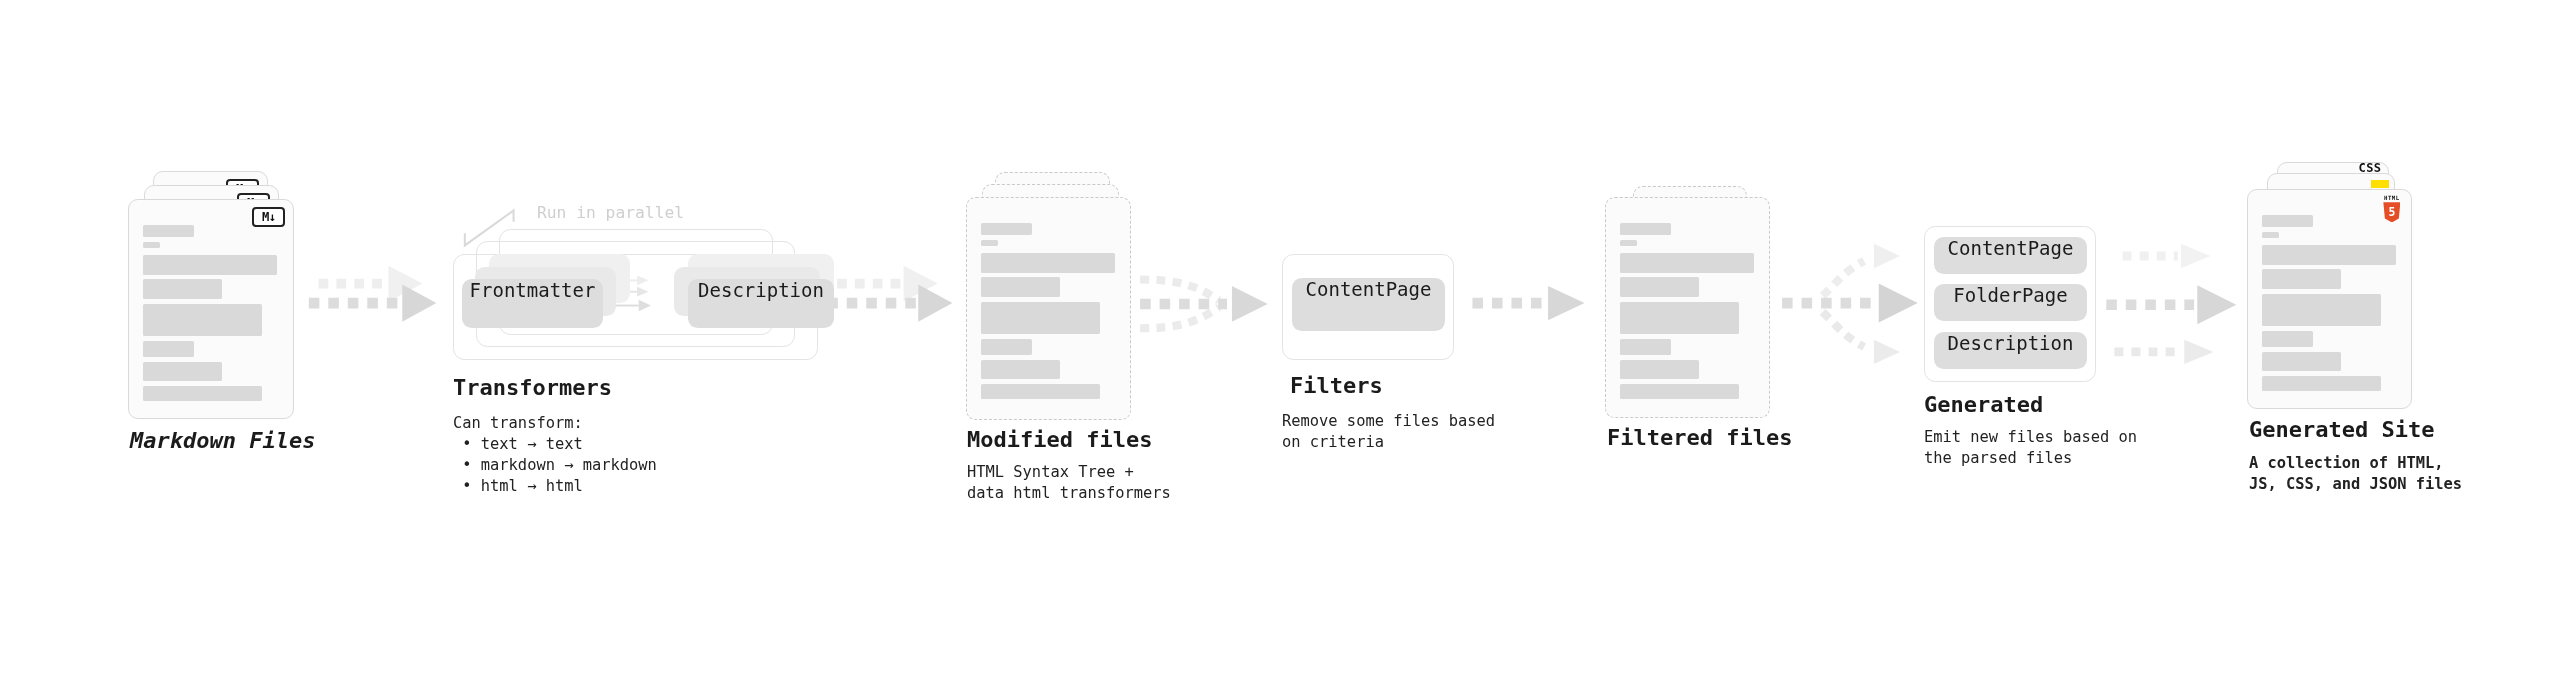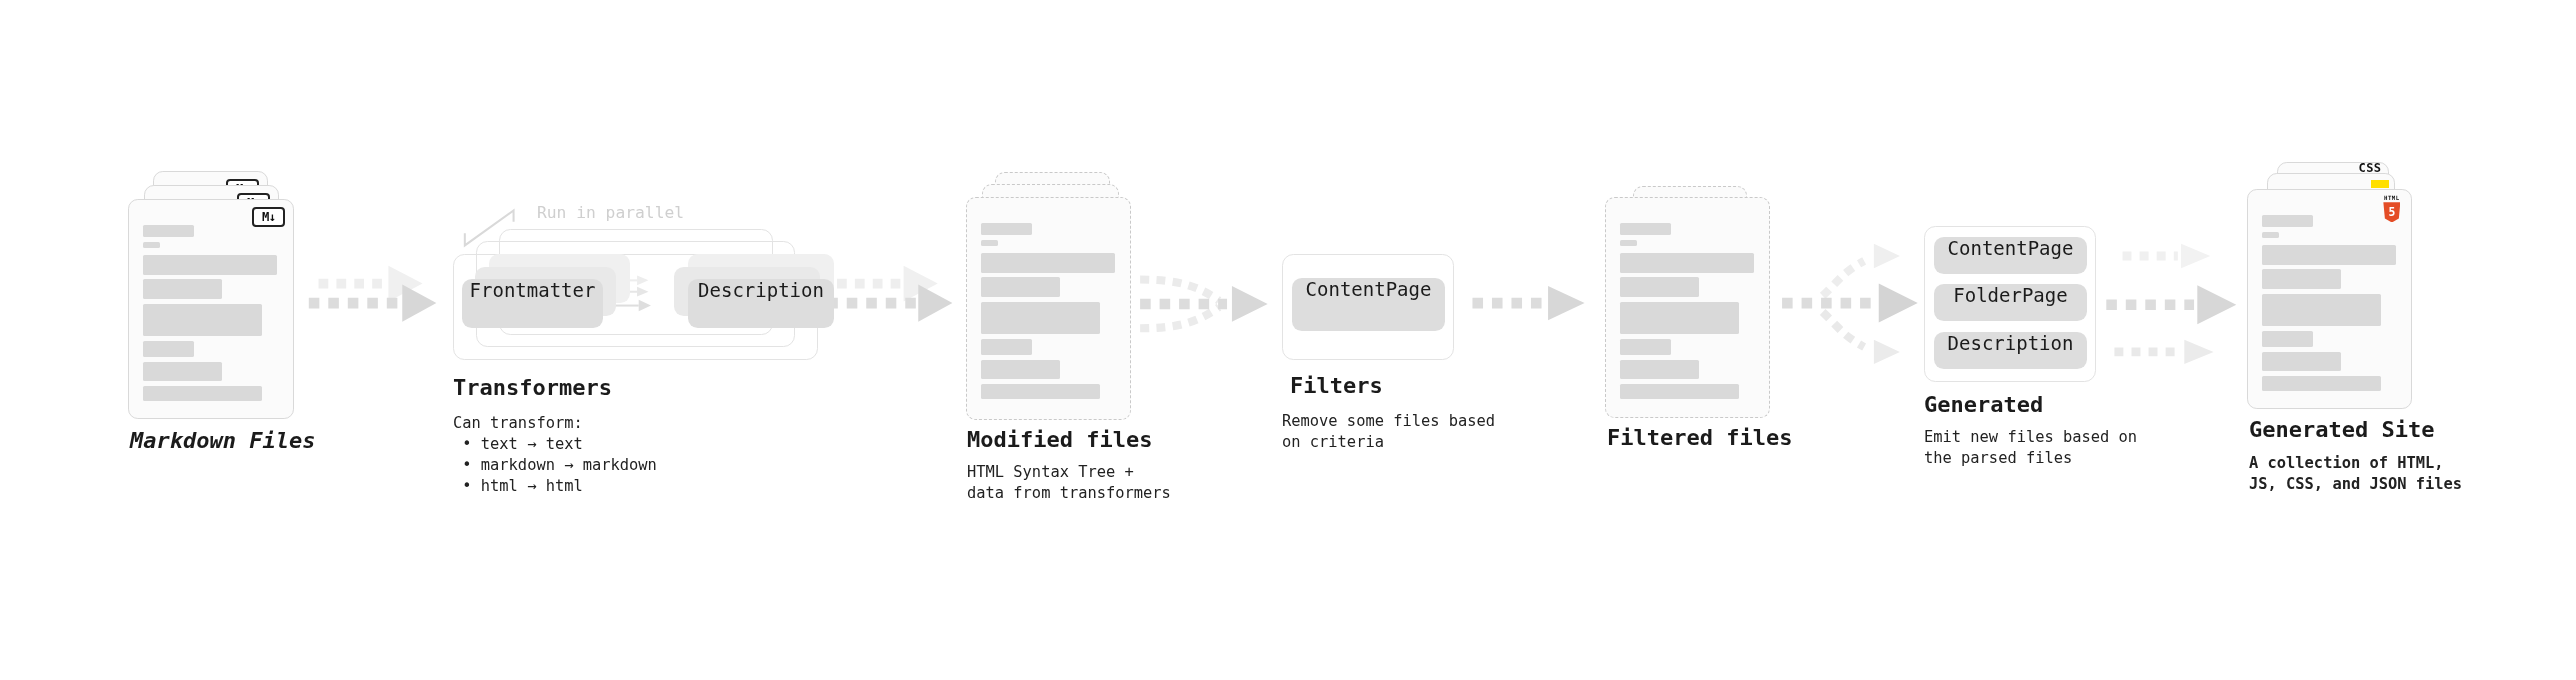--- a/index.html
+++ b/index.html
@@ -174,21 +174,21 @@
           <div class="bar" style="width: 134px; height: 19.5px; margin-top: 7.3px;"></div>
           <div class="bar" style="width: 79px; height: 19.5px; margin-top: 4.9px;"></div>
           <div class="bar" style="width: 119px; height: 32.5px; margin-top: 4.9px;"></div>
           <div class="bar" style="width: 51px; height: 15.4px; margin-top: 4.9px;"></div>
           <div class="bar" style="width: 79px; height: 19.5px; margin-top: 4.9px;"></div>
           <div class="bar" style="width: 119px; height: 15.4px; margin-top: 4.9px;"></div>
         </div>
     </div>
     <div class="title" style="left:967px;top:427px;">Modified files</div>
     <div class="desc" style="left:967px;top:462px;">HTML Syntax Tree +
-data from transformers</div>
+data html transformers</div>
   </div>
 
   <div>
     <div class="frame" style="left:1282px;top:254px;width:172px;height:106px;"></div>
     <div class="gbox" style="left:1292px;top:278px;width:153px;height:53px;"><span>ContentPage</span></div>
     <div class="title" style="left:1282px;top:373px;margin-left:8px;">Filters</div>
     <div class="desc" style="left:1282px;top:411px;">Remove some files based
 on criteria</div>
   </div>
 

